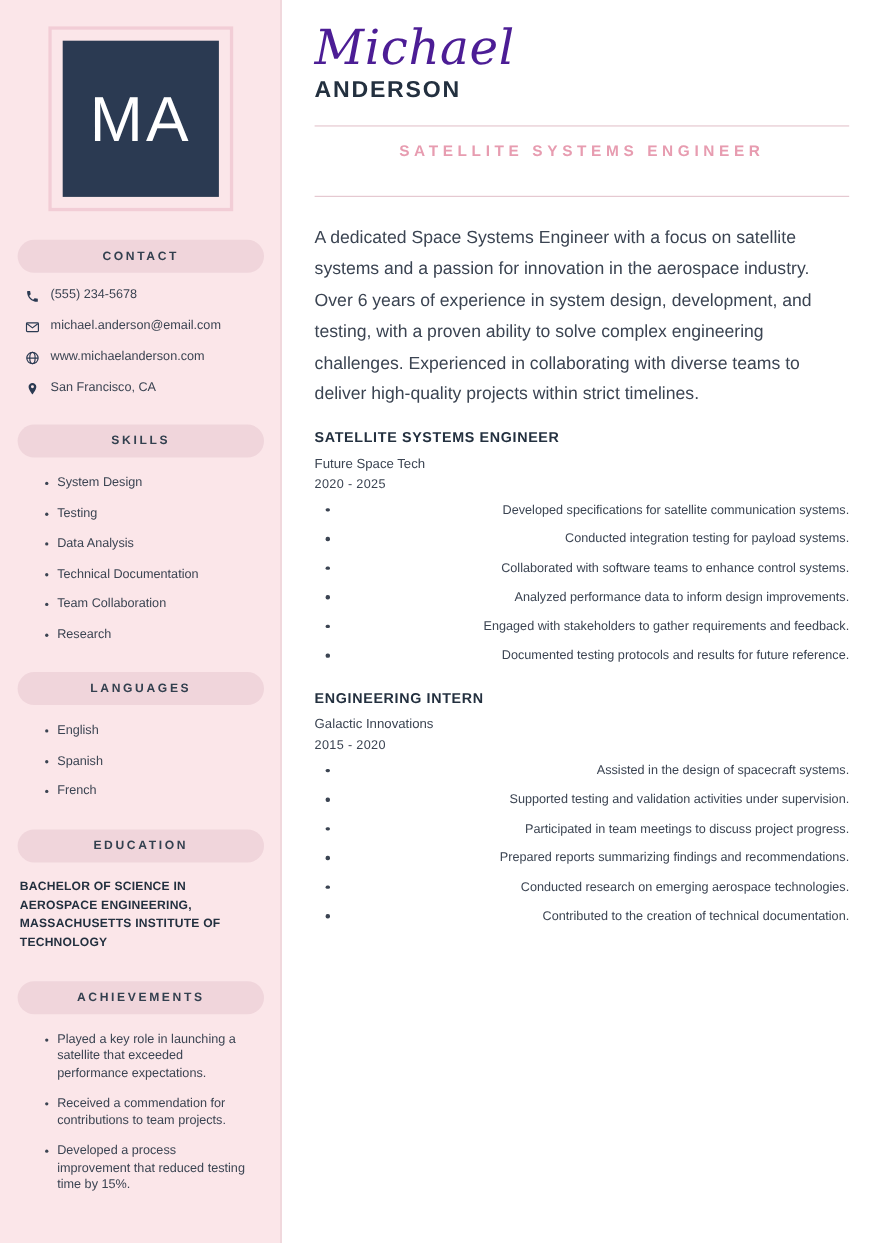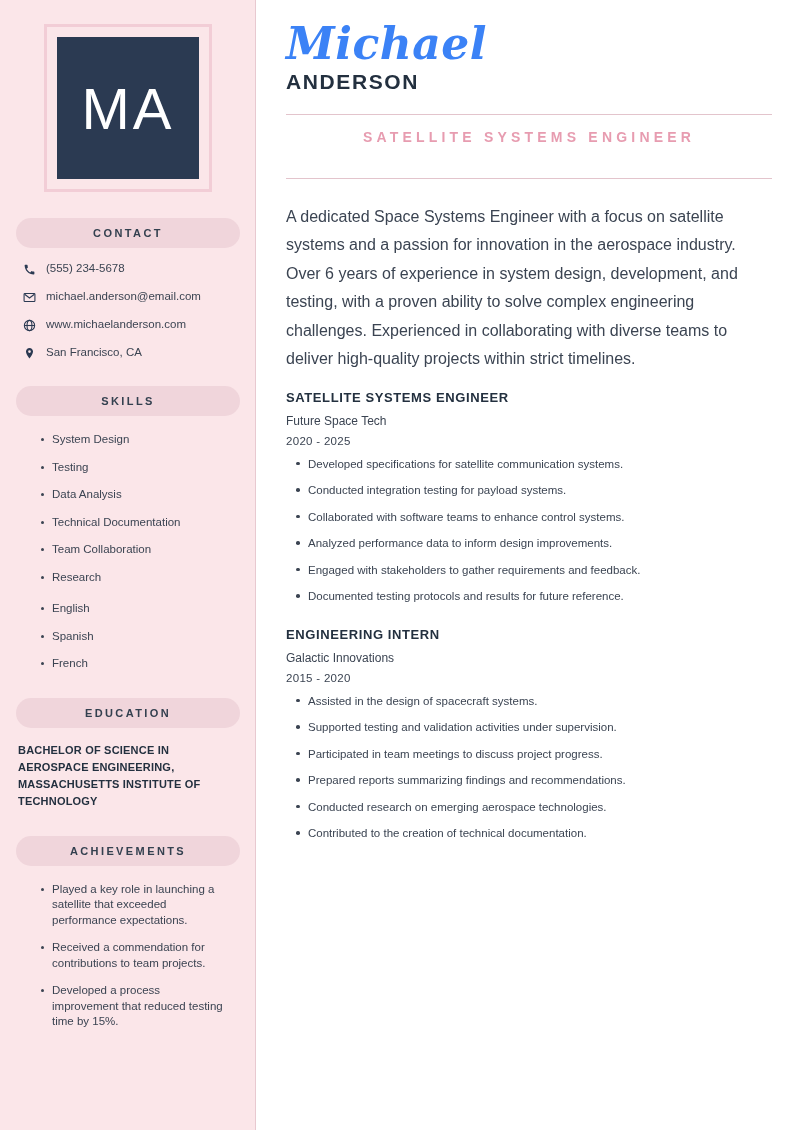--- a/index.html
+++ b/index.html
@@ -109,24 +109,24 @@
 
   
   .main {
     flex: 1;
     padding: 22px 28px 0 30px;
   }
   .name-first {
     font-family: "DejaVu Serif", serif;
     font-style: italic;
     font-size: 44px;
-    color: #3b82f6;
+    color: #4c1d95;
     line-height: 1;
     letter-spacing: .5px;
-    font-weight: bold;
+    font-weight: normal;
   }
   .name-last {
     font-size: 21px;
     font-weight: bold;
     letter-spacing: 1.6px;
     color: #23303f;
     margin-top: 4px;
   }
   .rule {
     height: 1px;
@@ -168,21 +168,21 @@
     font-size: 12px;
     color: #3b4452;
     margin-bottom: 7px;
   }
   .role-dates {
     font-size: 11.5px;
     color: #3b4452;
     margin-bottom: 10px;
     letter-spacing: .3px;
   }
-  .role-bullets { margin: 0 0 22px; padding: 0 0 0 22px; list-style: none; }
+  .role-bullets { margin: 0 0 22px; padding: 0 0 0 22px; list-style: none; text-align: right; }
   .role-bullets li {
     position: relative;
     font-size: 11.5px;
     color: #3b4452;
     margin-bottom: 11px;
     line-height: 1.35;
   }
   .role-bullets li::before {
     content: "";
     position: absolute;
@@ -246,20 +246,21 @@
     <div class="side-head">SKILLS</div>
     <ul class="bullets">
       <li>System Design</li>
       <li>Testing</li>
       <li>Data Analysis</li>
       <li>Technical Documentation</li>
       <li>Team Collaboration</li>
       <li>Research</li>
     </ul>
 
+    <div class="side-head">LANGUAGES</div>
     <ul class="bullets">
       <li>English</li>
       <li>Spanish</li>
       <li>French</li>
     </ul>
 
     <div class="side-head">EDUCATION</div>
     <p class="edu-text">BACHELOR OF SCIENCE IN AEROSPACE ENGINEERING, MASSACHUSETTS INSTITUTE OF TECHNOLOGY</p>
 
     <div class="side-head">ACHIEVEMENTS</div>

